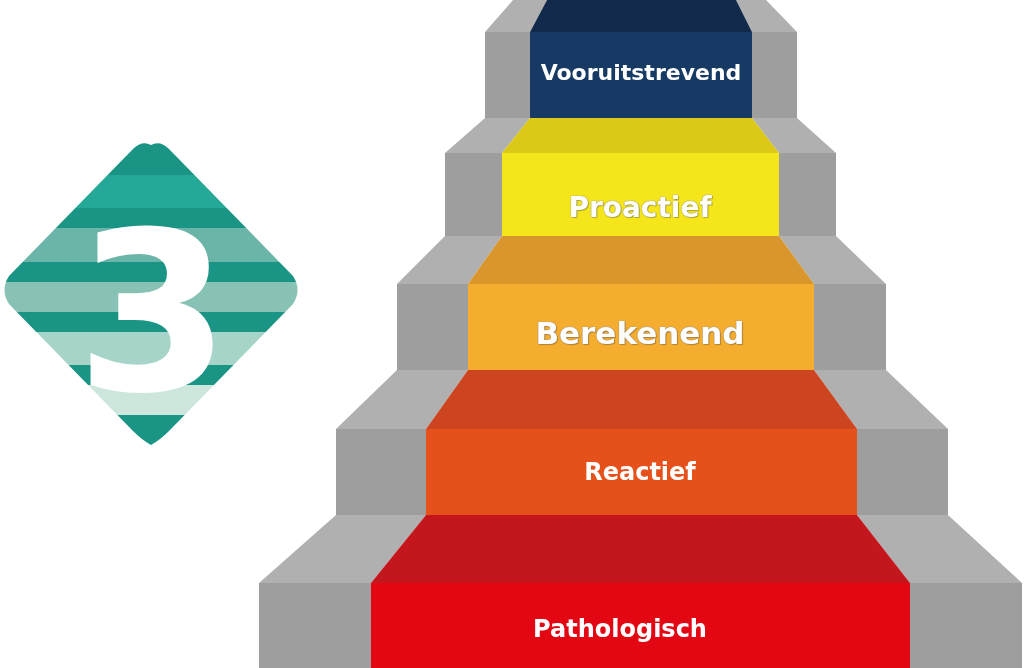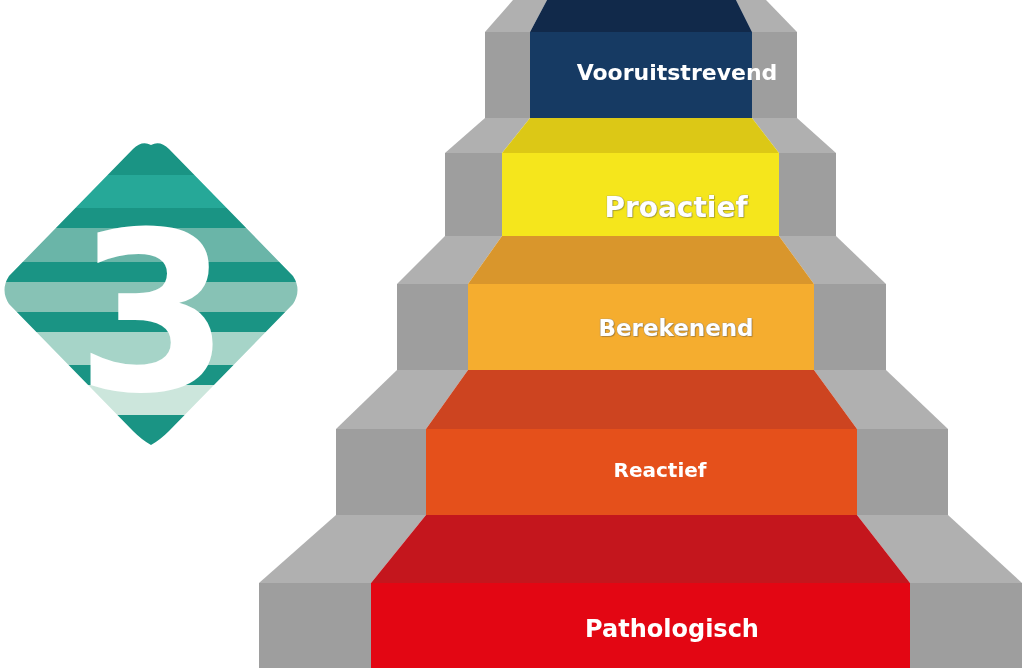--- a/index.html
+++ b/index.html
@@ -2,21 +2,20 @@
 <html><head>
 <meta charset="utf-8">
 <style>
   html, body { margin:0; padding:0; background:#ffffff; }
   body { width:1024px; height:668px; position:relative; overflow:hidden; font-family:"DejaVu Sans", sans-serif; }
   #stairs { position:absolute; left:0; top:0; width:1024px; height:668px; }
   .step-label {
     position:absolute; color:#ffffff; font-family:"DejaVu Sans", sans-serif; font-weight:bold;
     text-align:center; white-space:nowrap; transform:translateX(-50%);
     letter-spacing:0px;
-    margin-left:36px;
   }
   .outlined { text-shadow: 0 0 1px #8a8a8a, 0 0 1px #8a8a8a, 1px 1px 1px rgba(0,0,0,0.25); }
   #badge { position:absolute; left:0; top:140px; width:304px; height:310px; }
   #badge-number {
     position:absolute; left:151px; top:196px; transform:translateX(-50%);
     color:#ffffff; font-family:"DejaVu Sans", sans-serif; font-weight:bold; font-size:222px;
     line-height:1; letter-spacing:-4px;
   }
 </style>
 </head>
@@ -65,23 +64,23 @@
     <polygon points="857,515 948,515 1022,583 910,583" fill="#b0b0b0"></polygon>
     <polygon points="426,515 857,515 910,583 371,583" fill="#c4161d"></polygon>
     <rect x="259" y="583" width="112" height="85" fill="#9e9e9e"></rect>
     <rect x="910" y="583" width="112" height="85" fill="#9e9e9e"></rect>
     <rect x="371" y="583" width="539" height="85" fill="#e30613"></rect>
   </g>
 </svg>
 
 <div class="step-label" style="left:641px; top:60px; font-size:22px;">Vooruitstrevend</div>
 <div class="step-label outlined" style="left:640px; top:191px; font-size:28px;">Proactief</div>
-<div class="step-label outlined" style="left:640px; top:315px; font-size:23px;">Berekenend</div>
-<div class="step-label" style="left:624px; top:458px; font-size:20px;">Reactief</div>
-<div class="step-label" style="left:636px; top:615px; font-size:24px;">Pathologisch</div>
+<div class="step-label outlined" style="left:640px; top:315px; font-size:31px;">Berekenend</div>
+<div class="step-label" style="left:640px; top:458px; font-size:24px;">Reactief</div>
+<div class="step-label" style="left:620px; top:615px; font-size:24px;">Pathologisch</div>
 
 <div id="badge">
   <svg width="304" height="310" viewBox="0 0 304 310" xmlns="http://www.w3.org/2000/svg">
     <defs>
       <clipPath id="diamondClip">
         <path d="M151,5 Q160,0 169,9 L293,136 Q302,150 293,164 L169,291 Q160,300 151,305 Q142,300 133,291 L9,164 Q0,150 9,136 L133,9 Q142,0 151,5 Z"></path>
       </clipPath>
     </defs>
     <g clip-path="url(#diamondClip)">
       <rect x="0" y="0" width="304" height="35" fill="#1a9484"></rect>

